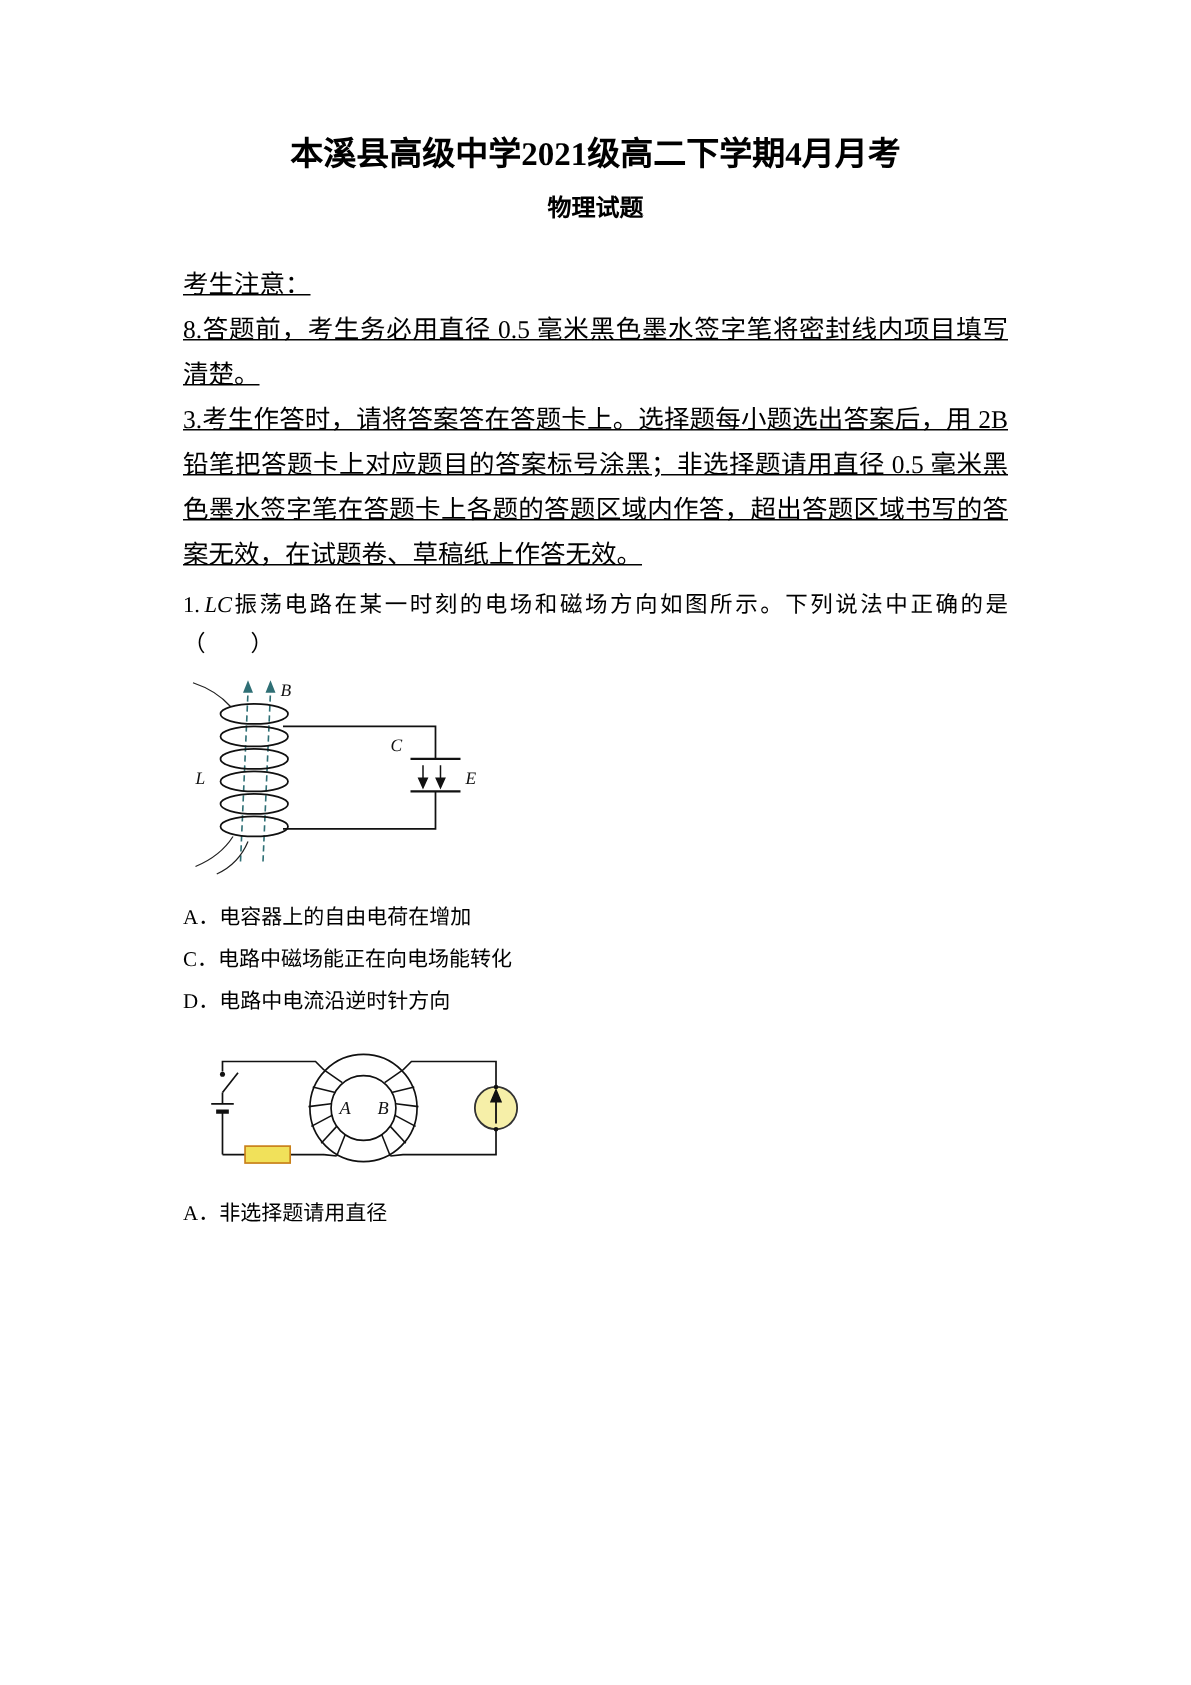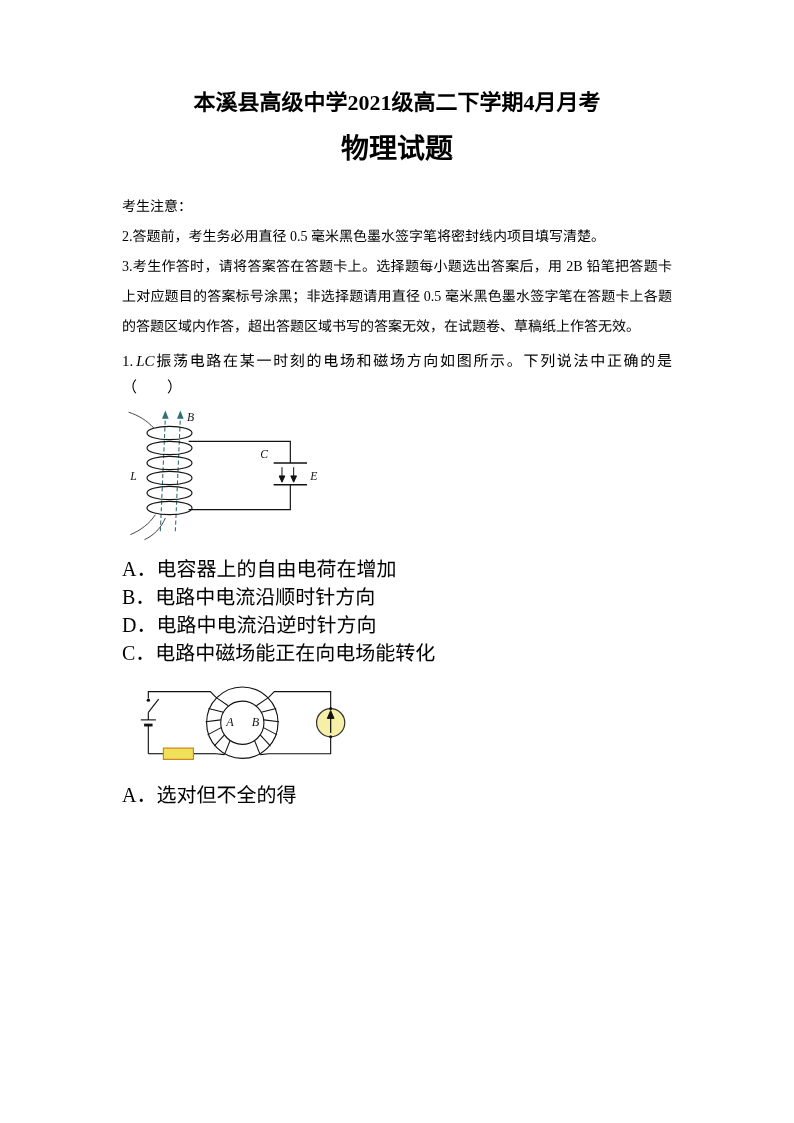--- a/index.html
+++ b/index.html
@@ -4,44 +4,44 @@
 <style>
   * { box-sizing: border-box; }
   html, body { margin: 0; padding: 0; background: #ffffff; }
   .page {
     width: 794px; height: 1123px; margin: 0 auto; background: #fff;
     padding: 88px 122px 40px 122px;
     font-family: "Liberation Serif", "DejaVu Serif", serif;
     color: #000; overflow: hidden;
   }
   h1.title { font-size: 22px; line-height: 1.4; font-weight: bold; text-align: center; margin: 0 0 10px 0; }
-  h2.subtitle { font-size: 28px; line-height: 1.4; font-weight: bold; text-align: center; margin: 0 0 24px 0; }
+  h2.subtitle { font-size: 16px; line-height: 1.4; font-weight: bold; text-align: center; margin: 0 0 24px 0; }
   p { margin: 0; }
-  .body-text { font-size: 14px; line-height: 30px; text-align: justify; }
+  .body-text { font-size: 17px; line-height: 30px; text-align: justify; text-decoration: underline; }
   .stem { font-size: 15px; line-height: 28px; text-align: justify; }
   .stem.q1 { margin-top: 6px; line-height: 26px; }
   .stem.q2 { margin-top: 4px; }
   .stem i { font-style: italic; margin-left: 3px; }
-  .option { font-size: 20px; line-height: 28px; }
+  .option { font-size: 14px; line-height: 28px; }
   .figure { margin: 8px 0 14px 0; }
   .figure.f2 { margin: 4px 0 6px 0; }
   svg { display: block; }
   svg text { font-family: "Liberation Serif", "DejaVu Serif", serif; font-style: italic; font-size: 14px; fill: #111; }
   svg text.small { font-size: 13px; }
 </style>
 </head>
 <body>
 
 <div class="page">
 
   <h1 class="title">本溪县高级中学2021级高二下学期4月月考</h1>
   <h2 class="subtitle">物理试题</h2>
 
   <p class="body-text">考生注意：</p>
-  <p class="body-text">2.答题前，考生务必用直径 0.5 毫米黑色墨水签字笔将密封线内项目填写清楚。</p>
+  <p class="body-text">8.答题前，考生务必用直径 0.5 毫米黑色墨水签字笔将密封线内项目填写清楚。</p>
   <p class="body-text">3.考生作答时，请将答案答在答题卡上。选择题每小题选出答案后，用 2B 铅笔把答题卡上对应题目的答案标号涂黑；非选择题请用直径 0.5 毫米黑色墨水签字笔在答题卡上各题的答题区域内作答，超出答题区域书写的答案无效，在试题卷、草稿纸上作答无效。</p>
 
 
   <p class="stem q1"><span>1.</span><i>LC</i><span>振荡电路在某一时刻的电场和磁场方向如图所示。下列说法中正确的是（　　）</span></p>
 
   <div class="figure">
     <svg width="200" viewBox="0 0 240 160">
 
       <g fill="none" stroke-width="1.3" stroke-dasharray="5 3" stroke="#2f6f75">
         <line x1="46" y1="148" x2="52" y2="12"></line>
@@ -85,23 +85,22 @@
       </g>
 
       <text x="78" y="16">B</text>
       <text x="10" y="86">L</text>
       <text x="166" y="60">C</text>
       <text x="226" y="86">E</text>
     </svg>
   </div>
 
   <p class="option">A．电容器上的自由电荷在增加</p>
-  <p class="option">B．电路中电流沿顺时针方向</p>
+  <p class="option">C．电路中磁场能正在向电场能转化</p>
   <p class="option">D．电路中电流沿逆时针方向</p>
-  <p class="option">C．电路中磁场能正在向电场能转化</p>
 
 
   <div class="figure f2">
     <svg width="235" viewBox="0 0 250 110">
 
       <g stroke="#111" stroke-width="1.2" fill="none">
         <polyline points="100,28 94,22 28,22 28,29"></polyline>
         <line x1="28" y1="44" x2="39" y2="30"></line>
         <line x1="28" y1="44" x2="28" y2="52"></line>
         <line x1="28" y1="57.5" x2="28" y2="88"></line>
@@ -150,15 +149,15 @@
         <path d="M222 42 L218.4 50.5 L225.6 50.5 Z"></path>
       </g>
       <circle cx="222" cy="40" r="1.6" fill="#111"></circle>
       <circle cx="222" cy="70" r="1.6" fill="#111"></circle>
 
       <text class="small" x="115" y="59" text-anchor="middle">A</text>
       <text class="small" x="142" y="59" text-anchor="middle">B</text>
     </svg>
   </div>
 
-  <p class="option">A．选对但不全的得</p>
+  <p class="option">A．非选择题请用直径</p>
 
 </div>
 
 </body></html>

